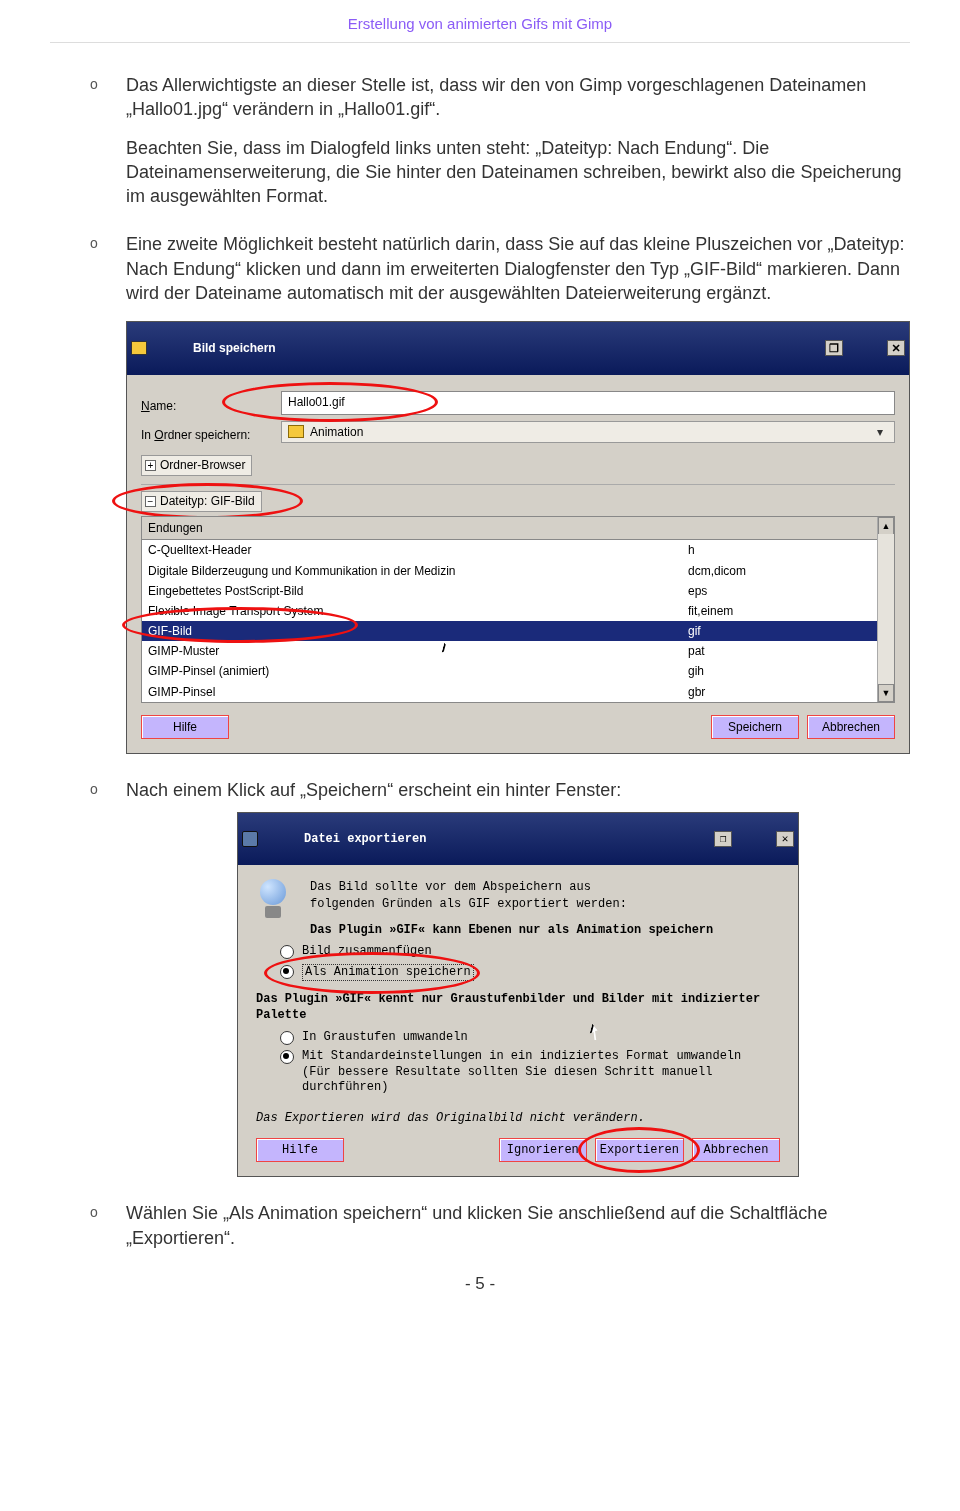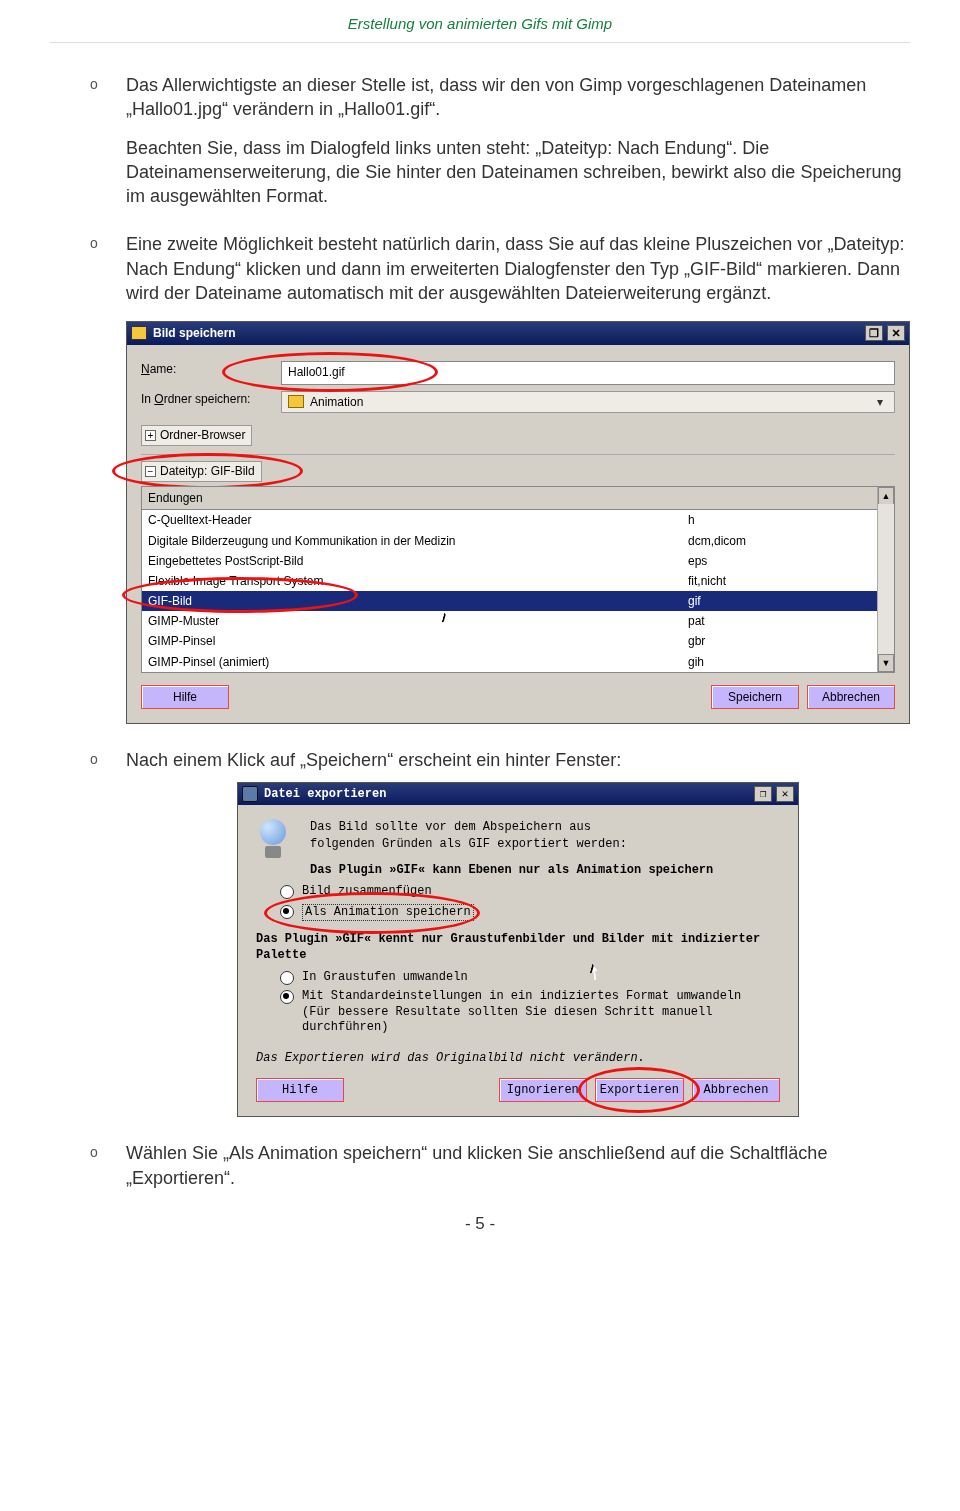--- a/index.html
+++ b/index.html
@@ -1,32 +1,32 @@
 <!DOCTYPE html>
 <html><head>
 <meta charset="utf-8">
 <style>
   html,body{margin:0;padding:0;background:#fff;font-family:Arial,Helvetica,sans-serif;color:#333;font-size:16px;}
   .page{width:960px;margin:0 auto;padding:10px 50px 30px 50px;box-sizing:border-box;}
-  .top-title{text-align:center;color:#15803d;font-size:15px;margin:5px 0 10px 0;font-style:italic;}
+  .top-title{text-align:center;color:#8b5cf6;font-size:15px;margin:5px 0 10px 0;}
   .rule{border:none;border-top:1px solid #ddd;margin:0 0 30px 0;}
   ul.doc{list-style:none;padding:0;margin:20px 0 0 40px;}
   ul.doc>li{position:relative;padding-left:36px;margin-bottom:24px;font-size:18px;line-height:1.35;color:#333;}
   ul.doc>li::before{content:"o";position:absolute;left:0;top:2px;font-size:14px;color:#555;}
   .b{font-weight:normal;}
   .page-num{text-align:center;font-size:17px;margin-top:20px;}
   
   .dlg{background:#d4d0c8;border:1px solid #555;margin:6px 0 18px 0;font-size:12px;color:#000;font-family:Tahoma,Arial,sans-serif;}
-  .titlebar{background:linear-gradient(#2a3b7a,#0a1a5a);color:#fff;font-weight:bold;padding:3px 4px;display:flex;align-items:center;}
+  .titlebar{background:linear-gradient(#2a3b7a,#0a1a5a);color:#fff;font-weight:bold;padding:18px 4px;display:flex;align-items:center;gap:40px;}
   .titlebar .folder{width:14px;height:12px;background:#f5c83b;border:1px solid #333;margin-right:6px;}
   .titlebar .gimp-ico{width:14px;height:14px;background:#5b7aa8;border:1px solid #111;border-radius:2px;margin-right:6px;}
   .titlebar .spacer{flex:1;}
   .titlebar .win-btn{width:16px;height:14px;background:#d4d0c8;border:1px solid #555;margin-left:4px;display:flex;align-items:center;justify-content:center;color:#000;font-size:11px;}
   .dlg-body{padding:10px 14px 14px 14px;}
-  .row{display:flex;align-items:flex-start;margin:6px 0;}
+  .row{display:flex;align-items:flex-end;margin:6px 0;}
   .row .lbl{width:140px;}
   .row .u{text-decoration:underline;}
   .fld{flex:1;background:#fff;border:1px solid #888;padding:2px 6px;font-size:12px;height:18px;box-sizing:content-box;}
   .combo{flex:1;background:#efece5;border:1px solid #999;padding:2px 6px;display:flex;align-items:center;}
   .combo .folder{width:14px;height:11px;background:#f5c83b;border:1px solid #8b6b0a;margin-right:6px;}
   .combo .drop{width:16px;text-align:center;color:#333;margin-left:auto;}
   .tree-item{display:inline-block;border:1px solid #999;padding:1px 6px 2px 3px;background:#efece5;font-size:12px;margin-top:6px;}
   .tree-item .box{display:inline-block;width:9px;height:9px;border:1px solid #666;text-align:center;line-height:9px;font-size:10px;margin-right:4px;background:#fff;}
   .sep{border-top:1px solid #aaa;margin:8px 0 0 0;}
   .type-list{border:1px solid #888;background:#fff;margin-top:4px;position:relative;}
@@ -127,39 +127,39 @@
             <div class="type-row">
                 <div class="c1">Digitale Bilderzeugung und Kommunikation in der Medizin</div>
                 <div class="c2">dcm,dicom</div>
               </div>
             <div class="type-row">
                 <div class="c1">Eingebettetes PostScript-Bild</div>
                 <div class="c2">eps</div>
               </div>
             <div class="type-row mark" style="position:relative;">
                 <div class="c1">Flexible Image Transport System</div>
-                <div class="c2">fit,nicht</div>
+                <div class="c2">fit,einem</div>
               <span class="ellipse" style="left:-20px;top:6px;width:230px;height:30px;"></span>
             </div>
             <div class="type-row sel">
                 <div class="c1">GIF-Bild</div>
                 <div class="c2">gif</div>
               </div>
             <div class="type-row mark" style="position:relative;">
                 <div class="c1">GIMP-Muster</div>
                 <div class="c2">pat</div>
               <span class="cursor" style="left:300px;top:2px;"></span>
             </div>
             <div class="type-row">
+                <div class="c1">GIMP-Pinsel (animiert)</div>
+                <div class="c2">gih</div>
+              </div>
+            <div class="type-row">
                 <div class="c1">GIMP-Pinsel</div>
                 <div class="c2">gbr</div>
-              </div>
-            <div class="type-row">
-                <div class="c1">GIMP-Pinsel (animiert)</div>
-                <div class="c2">gih</div>
               </div>
             <div class="scroll-track">
               <div class="scroll-up">▲</div>
               <div class="scroll-dn">▼</div>
             </div>
           </div>
 
           <div class="btnrow">
             <div class="btn first"><span class="u">H</span><span>ilfe</span></div>
             <div class="sp"></div>

